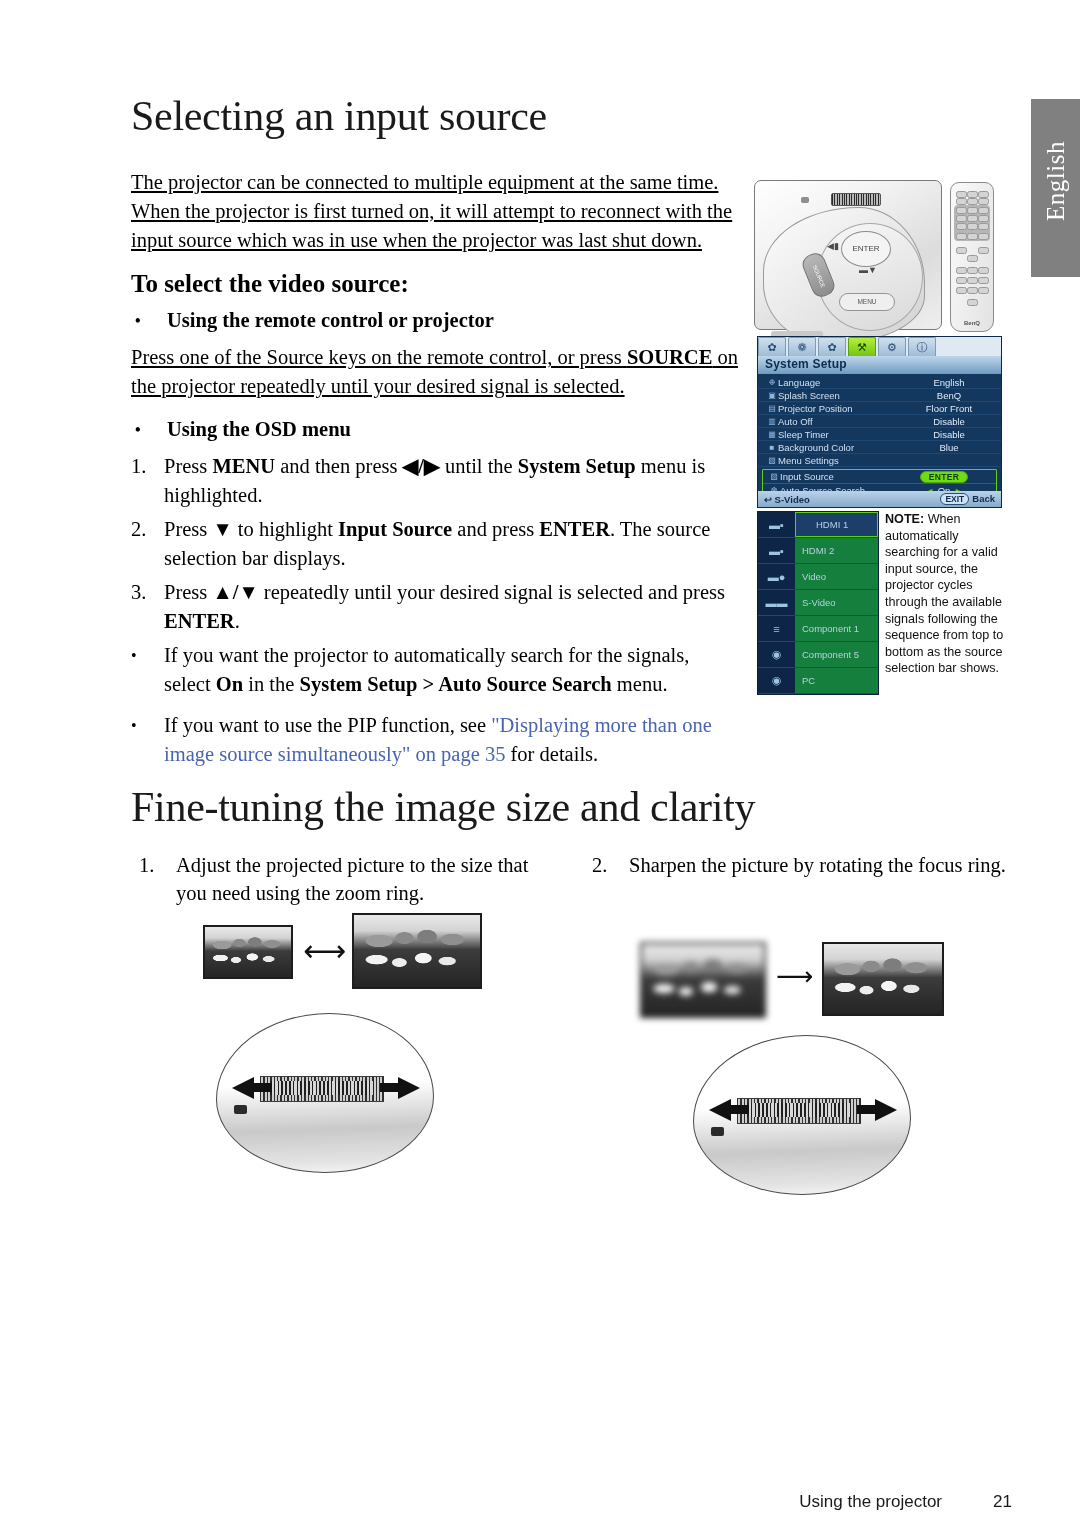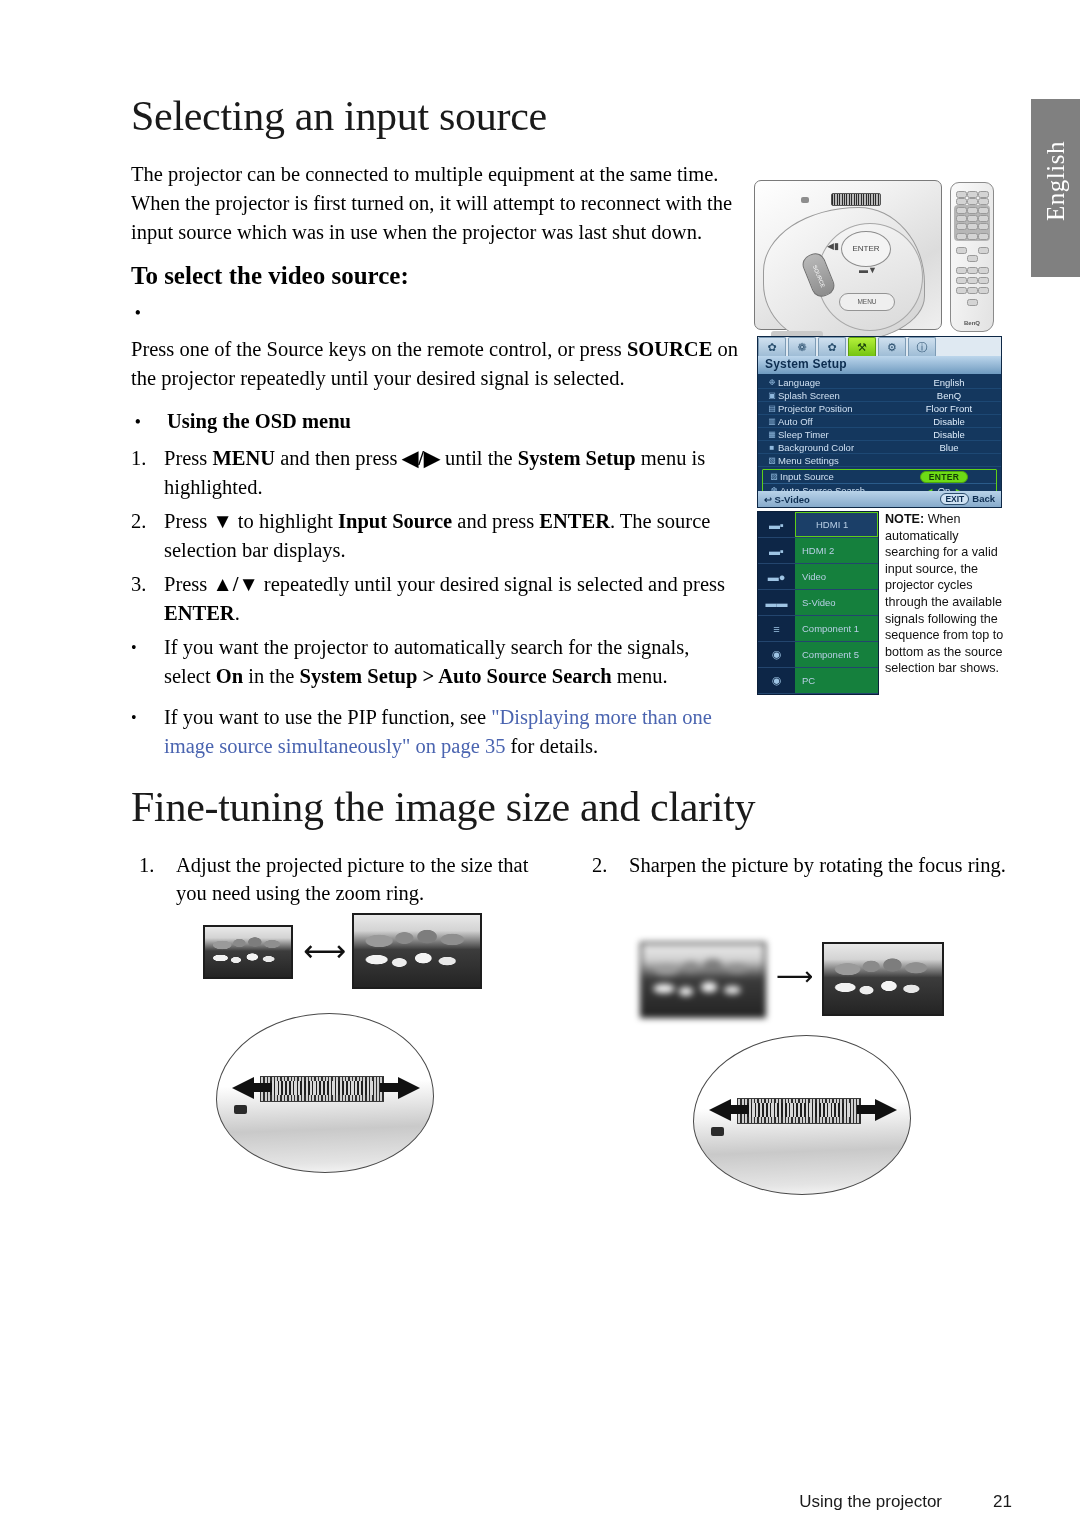--- a/index.html
+++ b/index.html
@@ -58,21 +58,21 @@
 
   
   .col-left {
     position: absolute;
     top: 160px;
     left: 131px;
     width: 610px;
     font-size: 20.5px;
     line-height: 29px;
   }
-  .para { margin: 0 0 14px 0; }
+  .para { margin: 8px 0 14px 0; text-decoration: underline; }
   .sub-head {
     font-weight: bold;
     font-size: 25px;
     margin: 10px 0 8px 0;
   }
   .bullet-head {
     font-weight: bold;
     font-size: 20.5px;
     margin: 8px 0 8px 0;
     display: flex;
@@ -543,20 +543,21 @@
 <h1 class="page-heading" id="h-input-source">Selecting an input source</h1>
 
 <div class="col-left">
 
   <p class="para">The projector can be connected to multiple equipment at the same time. When the projector is first turned on, it will attempt to reconnect with the input source which was in use when the projector was last shut down.</p>
 
   <div class="sub-head">To select the video source:</div>
 
   <div class="bullet-head">
     <span class="bdot">•</span>
+    <span>Using the remote control or projector</span>
   </div>
 
   <p class="para"><span>Press one of the Source keys on the remote control, or press </span><b>SOURCE</b><span> on the projector repeatedly until your desired signal is selected.</span></p>
 
   <div class="bullet-head">
     <span class="bdot">•</span>
     <span>Using the OSD menu</span>
   </div>
 
   <ul class="numlist">

